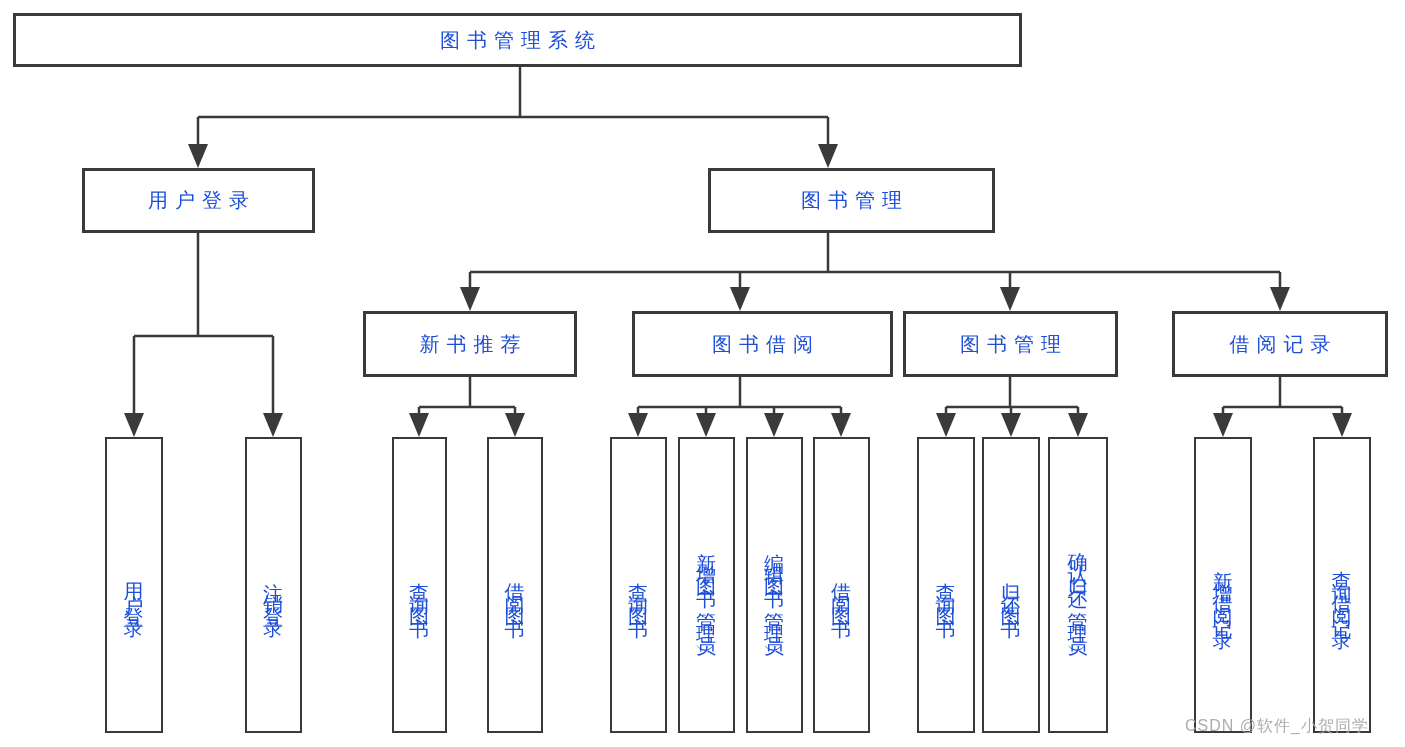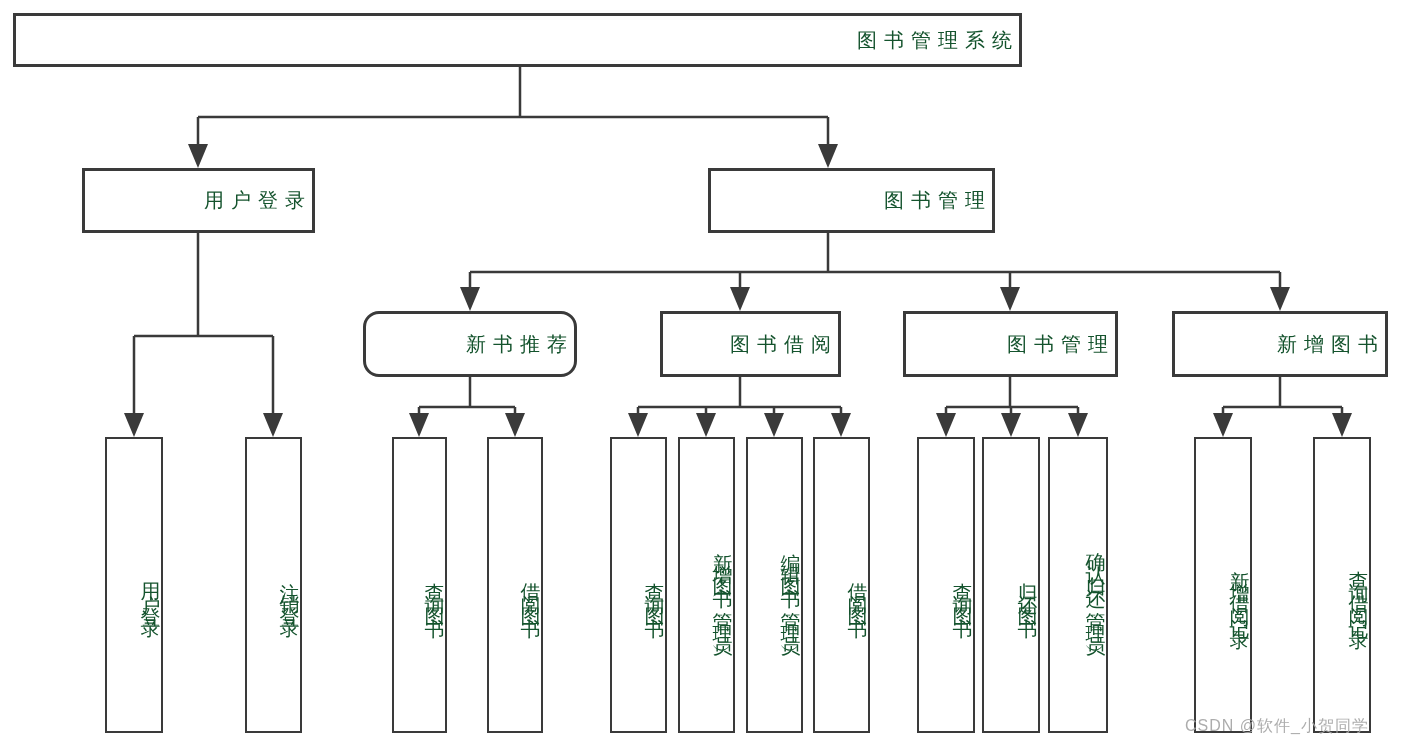--- a/index.html
+++ b/index.html
@@ -9,22 +9,22 @@
     background:#ffffff;
     font-family:"Liberation Sans","DejaVu Sans",sans-serif;
     overflow:hidden;
   }
   svg.wires{position:absolute;left:0;top:0;z-index:1;}
   .node{
     position:absolute;
     box-sizing:border-box;
     background:#ffffff;
     border:3px solid #3a3a3a;
-    display:flex;align-items:center;justify-content:flex-end;
-    color:#14532d;
+    display:flex;align-items:center;justify-content:center;
+    color:#1d4ed8;
     font-size:20px;
     z-index:2;
   }
   .node .h{letter-spacing:7px;text-indent:7px;white-space:nowrap;}
   .root{left:13px;top:13px;width:1009px;height:54px;}
   .l2{top:168px;height:65px;}
   .l3{top:311px;height:66px;}
   .leaf{top:437px;height:296px;border-width:2.5px;}
   .leaf .v{
     writing-mode:vertical-rl;
@@ -87,31 +87,31 @@
     <span class="h">图书管理系统</span>
   </div>
 
   <div class="node l2" style="left:82px;width:233px;">
     <span class="h">用户登录</span>
   </div>
   <div class="node l2" style="left:708px;width:287px;">
     <span class="h">图书管理</span>
   </div>
 
-  <div class="node l3" style="left:363px;width:214px;border-radius:16px;">
+  <div class="node l3" style="left:363px;width:214px;">
     <span class="h">新书推荐</span>
   </div>
-  <div class="node l3" style="left:632px;width:181px;margin-left:28px;">
+  <div class="node l3" style="left:632px;width:261px;">
     <span class="h">图书借阅</span>
   </div>
   <div class="node l3" style="left:903px;width:215px;">
     <span class="h">图书管理</span>
   </div>
   <div class="node l3" style="left:1172px;width:216px;">
-    <span class="h">新增图书</span>
+    <span class="h">借阅记录</span>
   </div>
 
   <div class="node leaf" style="left:105px;width:58px;">
     <span class="v">用户登录</span>
   </div>
   <div class="node leaf" style="left:245px;width:57px;">
     <span class="v">注销登录</span>
   </div>
 
   <div class="node leaf" style="left:392px;width:55px;">

